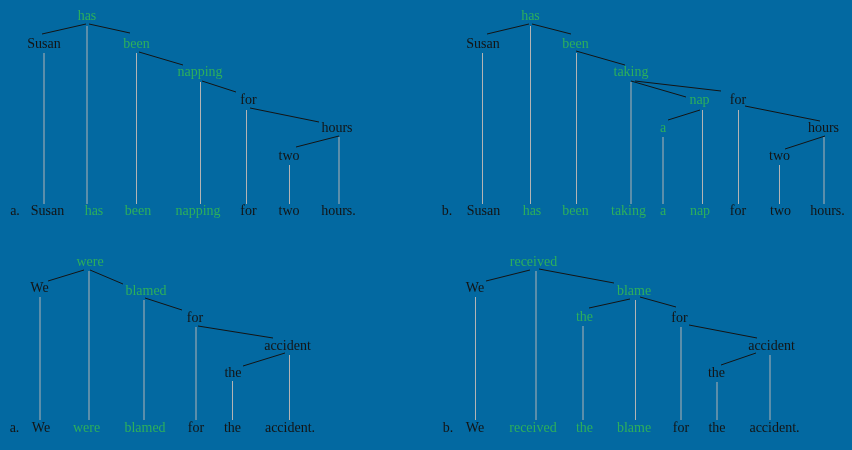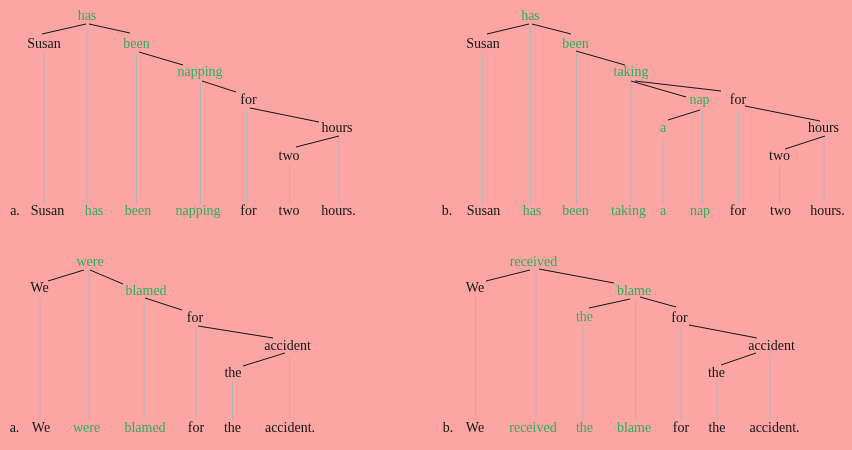--- a/index.html
+++ b/index.html
@@ -1,20 +1,20 @@
 <!DOCTYPE html>
 <html><head>
 <meta charset="utf-8">
 <style>
   html, body { margin: 0; padding: 0; background: #ffffff; }
   .canvas {
     position: relative;
     width: 852px;
     height: 450px;
-    background: #fca5a5;
+    background: #0369a1;
     overflow: hidden;
   }
   svg { display: block; }
   svg text {
     font-family: "Liberation Serif", "DejaVu Serif", serif;
     font-size: 14px;
   }
 </style>
 </head>
 <body>

